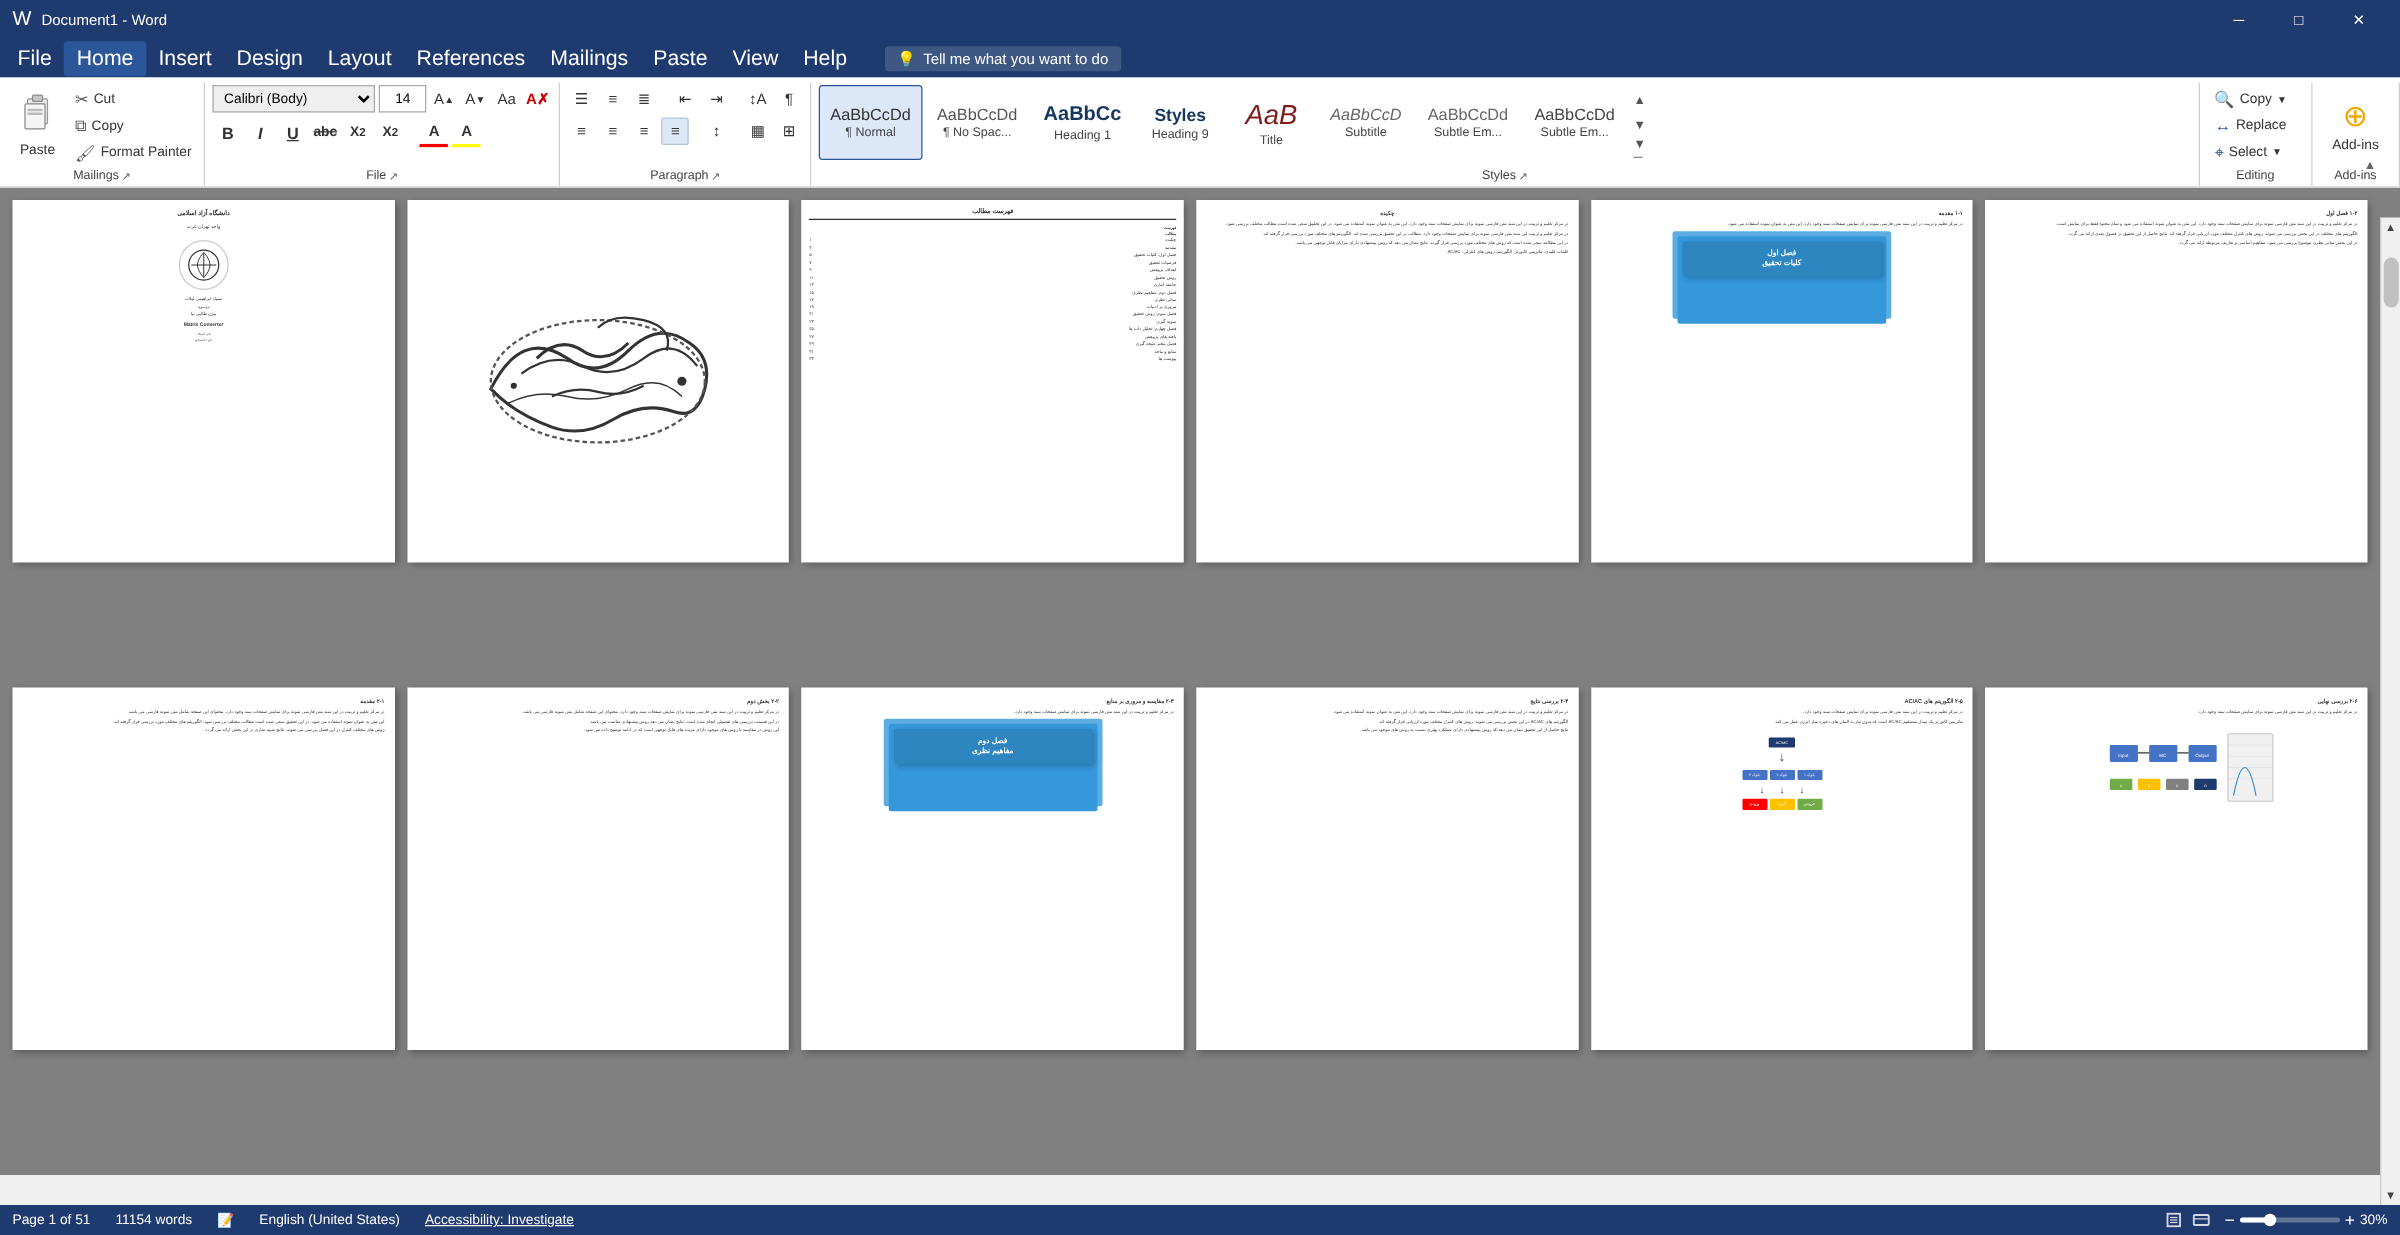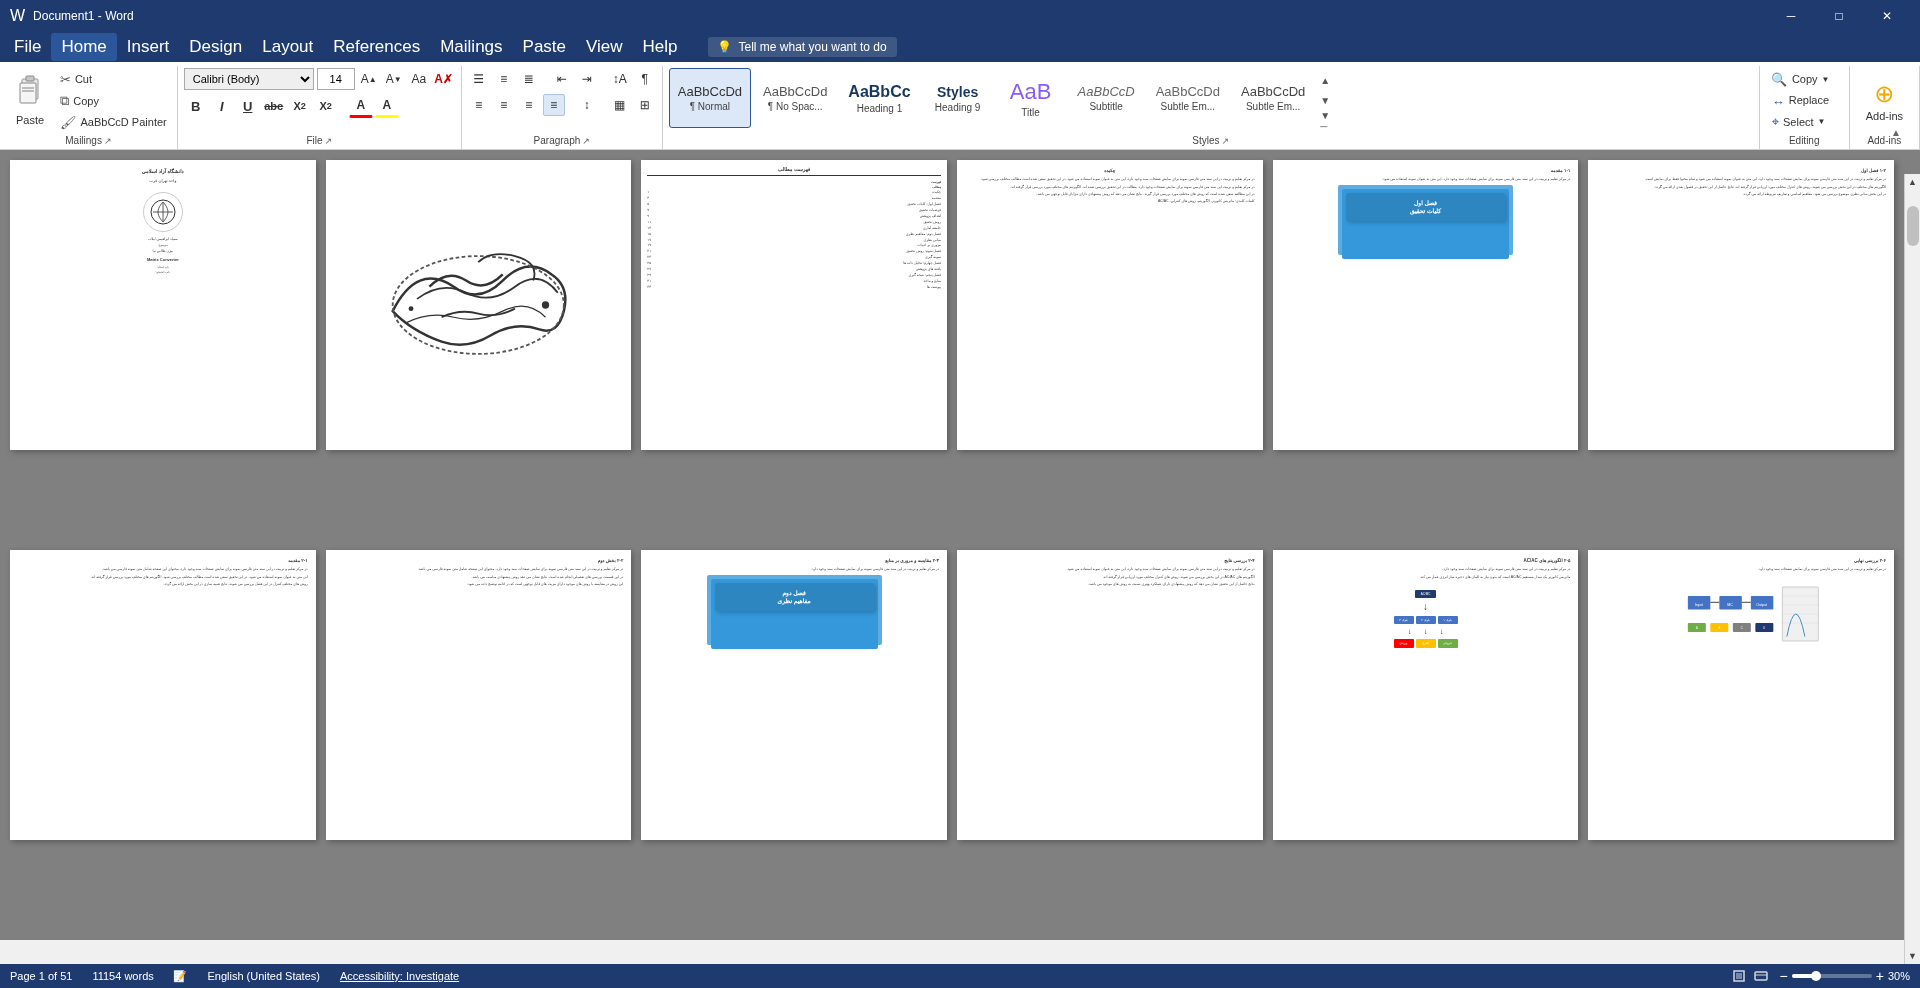--- a/index.html
+++ b/index.html
@@ -211,21 +211,21 @@
       min-width: 70px;
       height: 60px;
     }
     .style-item.active { background: #dce8f7; border-color: #2b579a; }
     .style-item .style-preview { font-size: 14px; color: #333; margin-bottom: 2px; }
     .style-item .style-label { font-size: 10px; color: #444; }
     .style-item.normal .style-preview { font-size: 13px; }
     .style-item.no-space .style-preview { font-size: 13px; color: #555; }
     .style-item.heading1 .style-preview { font-size: 16px; font-weight: bold; color: #17375e; }
     .style-item.heading2 .style-preview { font-size: 14px; font-weight: bold; color: #17375e; }
-    .style-item.title .style-preview { font-size: 20px; color: #8b5cf6; }
+    .style-item.title .style-preview { font-size: 20px; color: #7f1d1d; font-style: italic; }
     .style-item.subtitle .style-preview { font-size: 13px; color: #666; font-style: italic; }
     .style-item.subtle .style-preview { font-size: 13px; color: #666; }
     .styles-scroll { display: flex; flex-direction: column; justify-content: center; }
     .styles-scroll-btn {
       width: 16px;
       height: 20px;
       display: flex;
       align-items: center;
       justify-content: center;
       cursor: pointer;
@@ -464,21 +464,21 @@
           <div class="clipboard-side-btn">
             <span class="icon">✂</span>
             <span>Cut</span>
           </div>
           <div class="clipboard-side-btn">
             <span class="icon">⧉</span>
             <span>Copy</span>
           </div>
           <div class="clipboard-side-btn">
             <span class="icon">🖌</span>
-            <span>AaBbCcD Painter</span>
+            <span>Format Painter</span>
           </div>
         </div>
       </div>
       <div class="ribbon-group-label">
         <span>Mailings</span>
         <span class="expand-btn">↗</span>
       </div>
     </div>
 
     <div class="ribbon-group font-group" style="min-width:280px;">

